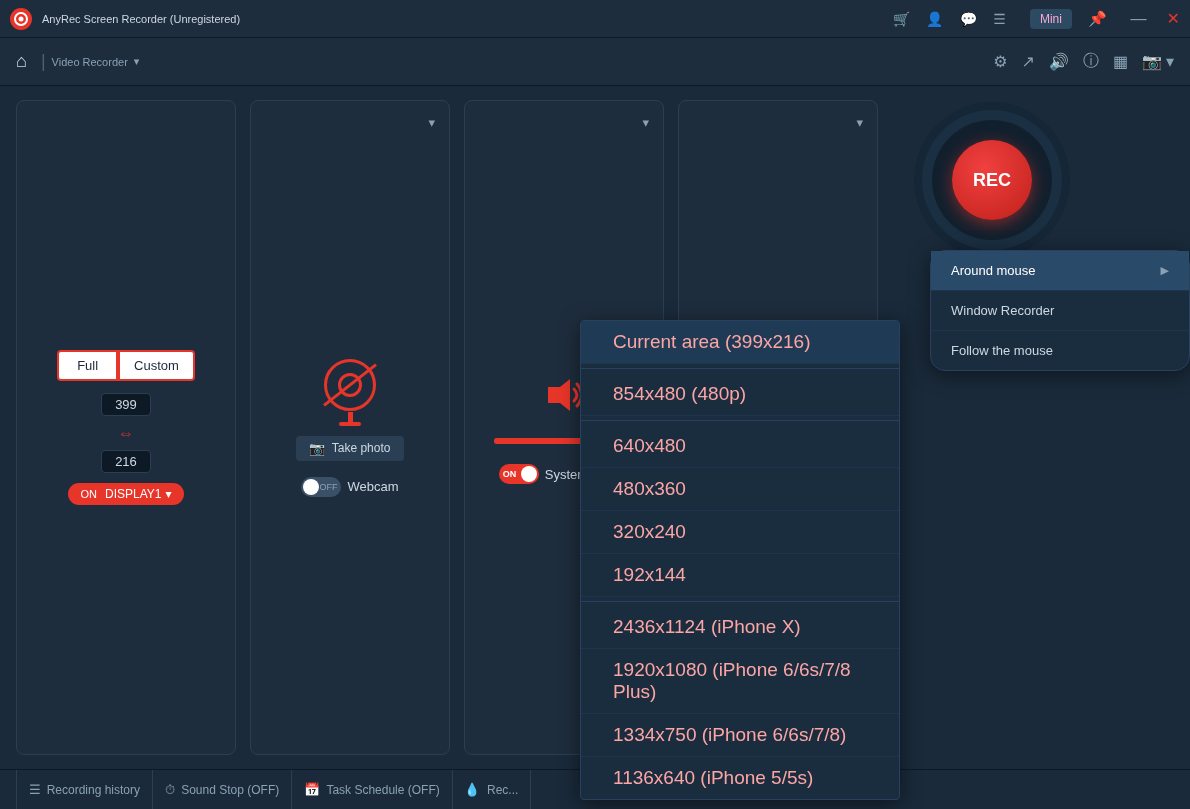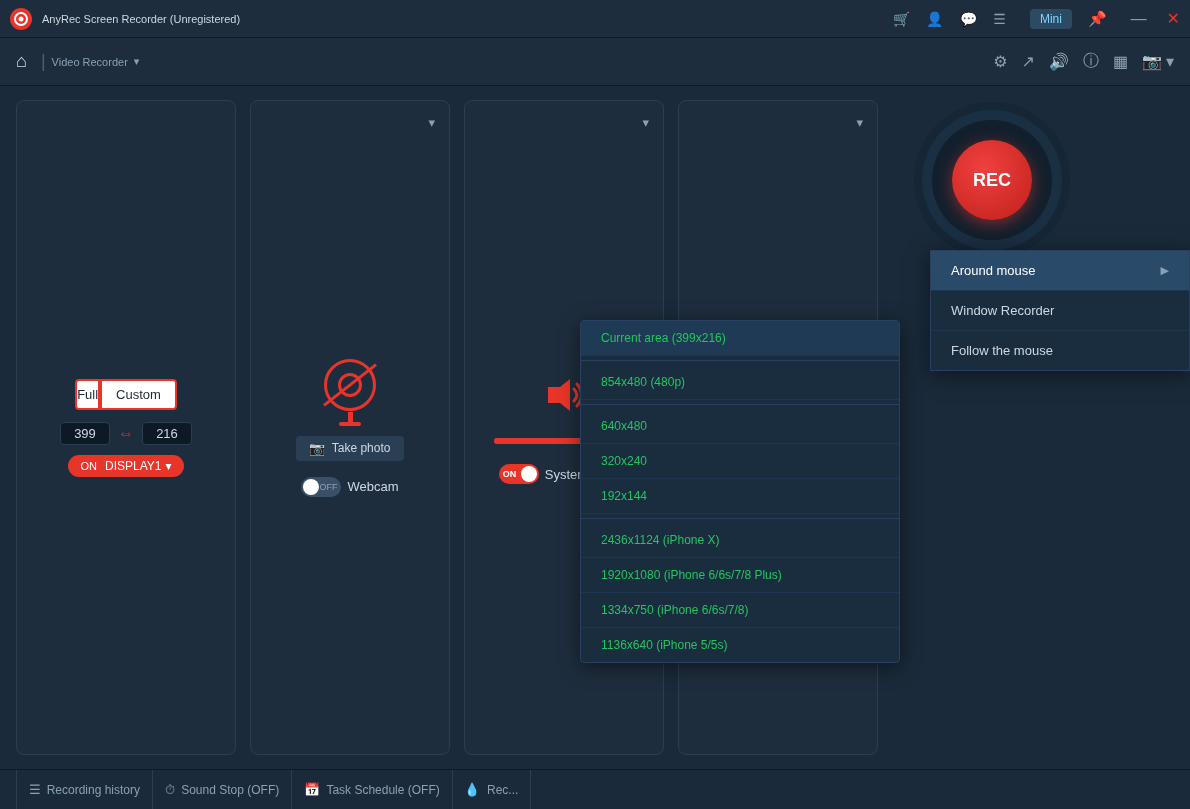--- a/index.html
+++ b/index.html
@@ -37,21 +37,21 @@
     .title-bar-icons {
       display: flex; gap: 16px; align-items: center;
     }
     .title-bar-icons span {
       color: #8aa0b5;
       font-size: 14px;
       cursor: pointer;
     }
     .title-bar-btn {
       background: #2d4a63;
-      color: #7dd3fc;
+      color: #f9a8d4;
       border: none;
       border-radius: 4px;
       padding: 3px 10px;
       font-size: 12px;
       cursor: pointer;
       margin-left: 8px;
     }
 
     
     .toolbar {
@@ -127,38 +127,39 @@
       min-height: 160px;
     }
     .screen-card-btns {
       display: flex; gap: 0; margin-bottom: 12px;
     }
     .btn-full {
       background: white;
       color: #1a2a3a;
       border: 2px solid #e8352a;
       border-radius: 4px 0 0 4px;
-      padding: 6px 0;
+      padding: 6px 18px;
       font-size: 13px;
       cursor: pointer;
       font-weight: 500;
     }
     .btn-custom {
       background: white;
       color: #1a2a3a;
       border: 2px solid #e8352a;
       border-radius: 0 4px 4px 0;
       padding: 6px 14px;
       font-size: 13px;
       cursor: pointer;
       font-weight: 500;
     }
     .screen-dimensions {
       display: flex; align-items: center; gap: 8px;
       margin-bottom: 10px;
+      flex-direction: column;
     }
     .dim-box {
       background: #0d1a26;
       color: #cdd8e3;
       border: 1px solid #2a3f54;
       border-radius: 4px;
       padding: 3px 8px;
       font-size: 13px;
       width: 50px; text-align: center;
     }
@@ -327,23 +328,23 @@
       top: 320px;
       left: 580px;
       width: 320px;
       background: #1a2d3f;
       border: 1px solid #2a4060;
       border-radius: 4px;
       z-index: 100;
       box-shadow: 0 4px 20px rgba(0,0,0,0.5);
     }
     .dropdown-item {
-      padding: 10px 20px;
-      color: #22c55e;
-      font-size: 12px;
+      padding: 10px 32px;
+      color: #fca5a5;
+      font-size: 19px;
       cursor: pointer;
       border-bottom: 1px solid #1e3550;
     }
     .dropdown-item:hover, .dropdown-item.active-item {
       background: #1e3a54;
     }
     .dropdown-divider {
       height: 1px;
       background: #2a4060;
       margin: 4px 0;
@@ -351,21 +352,21 @@
     .dropdown-item:last-child { border-bottom: none; }
 
     
     .dropdown-advanced {
       position: absolute;
       top: 250px;
       right: 0px;
       width: 260px;
       background: #1a2d3f;
       border: 1px solid #2a4060;
-      border-radius: 0;
+      border-radius: 15px;
       z-index: 100;
       box-shadow: 0 4px 20px rgba(0,0,0,0.5);
     }
     .adv-item {
       padding: 12px 20px;
       color: #cdd8e3;
       font-size: 13px;
       cursor: pointer;
       display: flex; align-items: center; justify-content: space-between;
       border-bottom: 1px solid #1e3550;
@@ -587,20 +588,21 @@
     <span>Rec...</span>
   </div>
 </div>
 
 <div class="dropdown-resolution">
   <div class="dropdown-item active-item">Current area (399x216)</div>
   <div class="dropdown-divider"></div>
   <div class="dropdown-item">854x480 (480p)</div>
   <div class="dropdown-divider"></div>
   <div class="dropdown-item">640x480</div>
+  <div class="dropdown-item">480x360</div>
   <div class="dropdown-item">320x240</div>
   <div class="dropdown-item">192x144</div>
   <div class="dropdown-divider"></div>
   <div class="dropdown-item">2436x1124 (iPhone X)</div>
   <div class="dropdown-item">1920x1080 (iPhone 6/6s/7/8 Plus)</div>
   <div class="dropdown-item">1334x750 (iPhone 6/6s/7/8)</div>
   <div class="dropdown-item">1136x640 (iPhone 5/5s)</div>
 
 </div>
 

